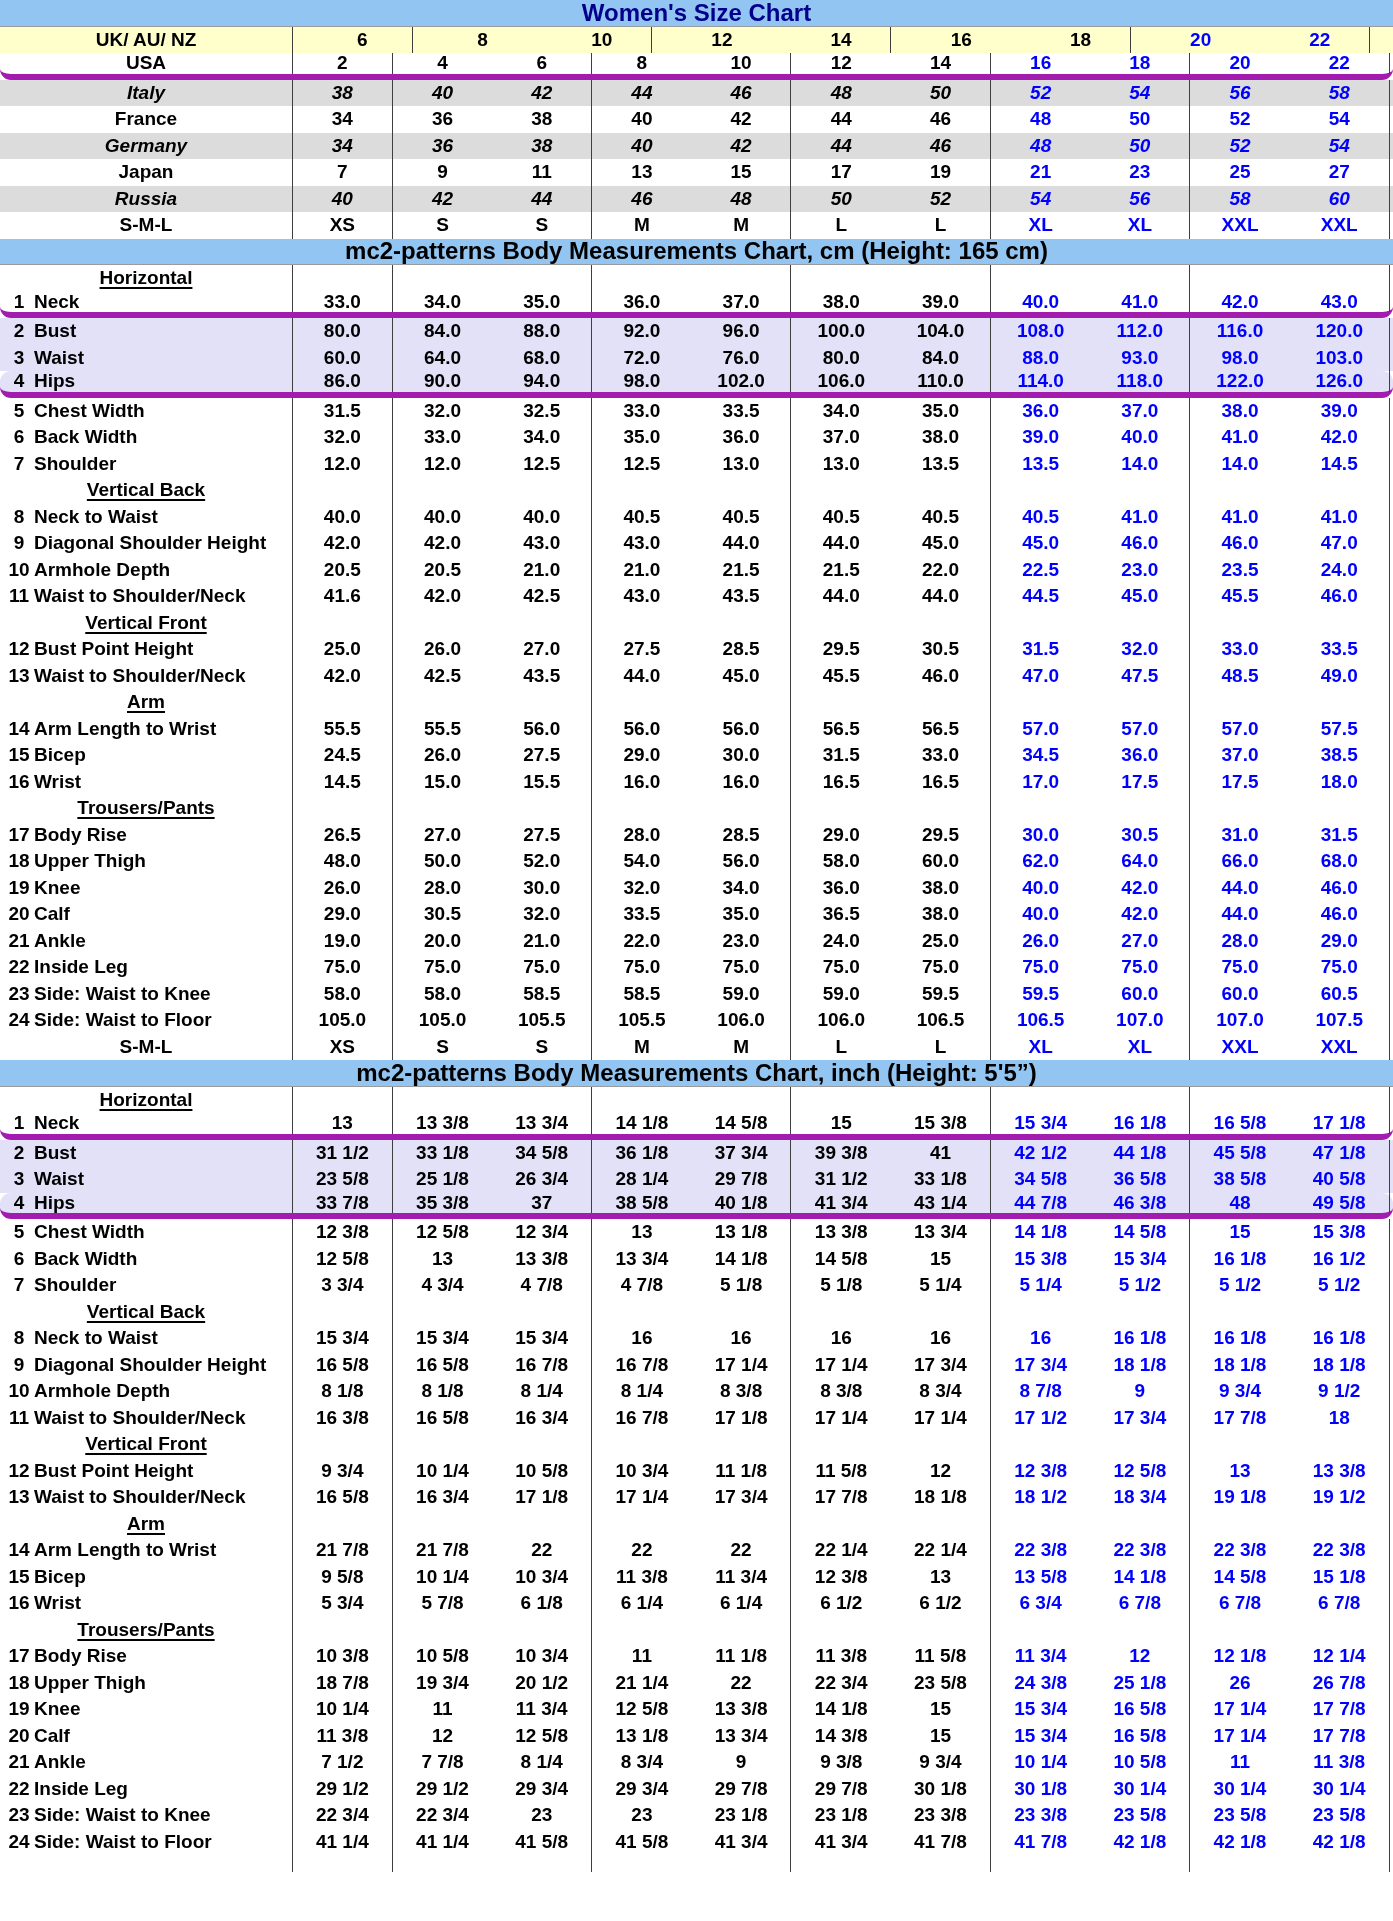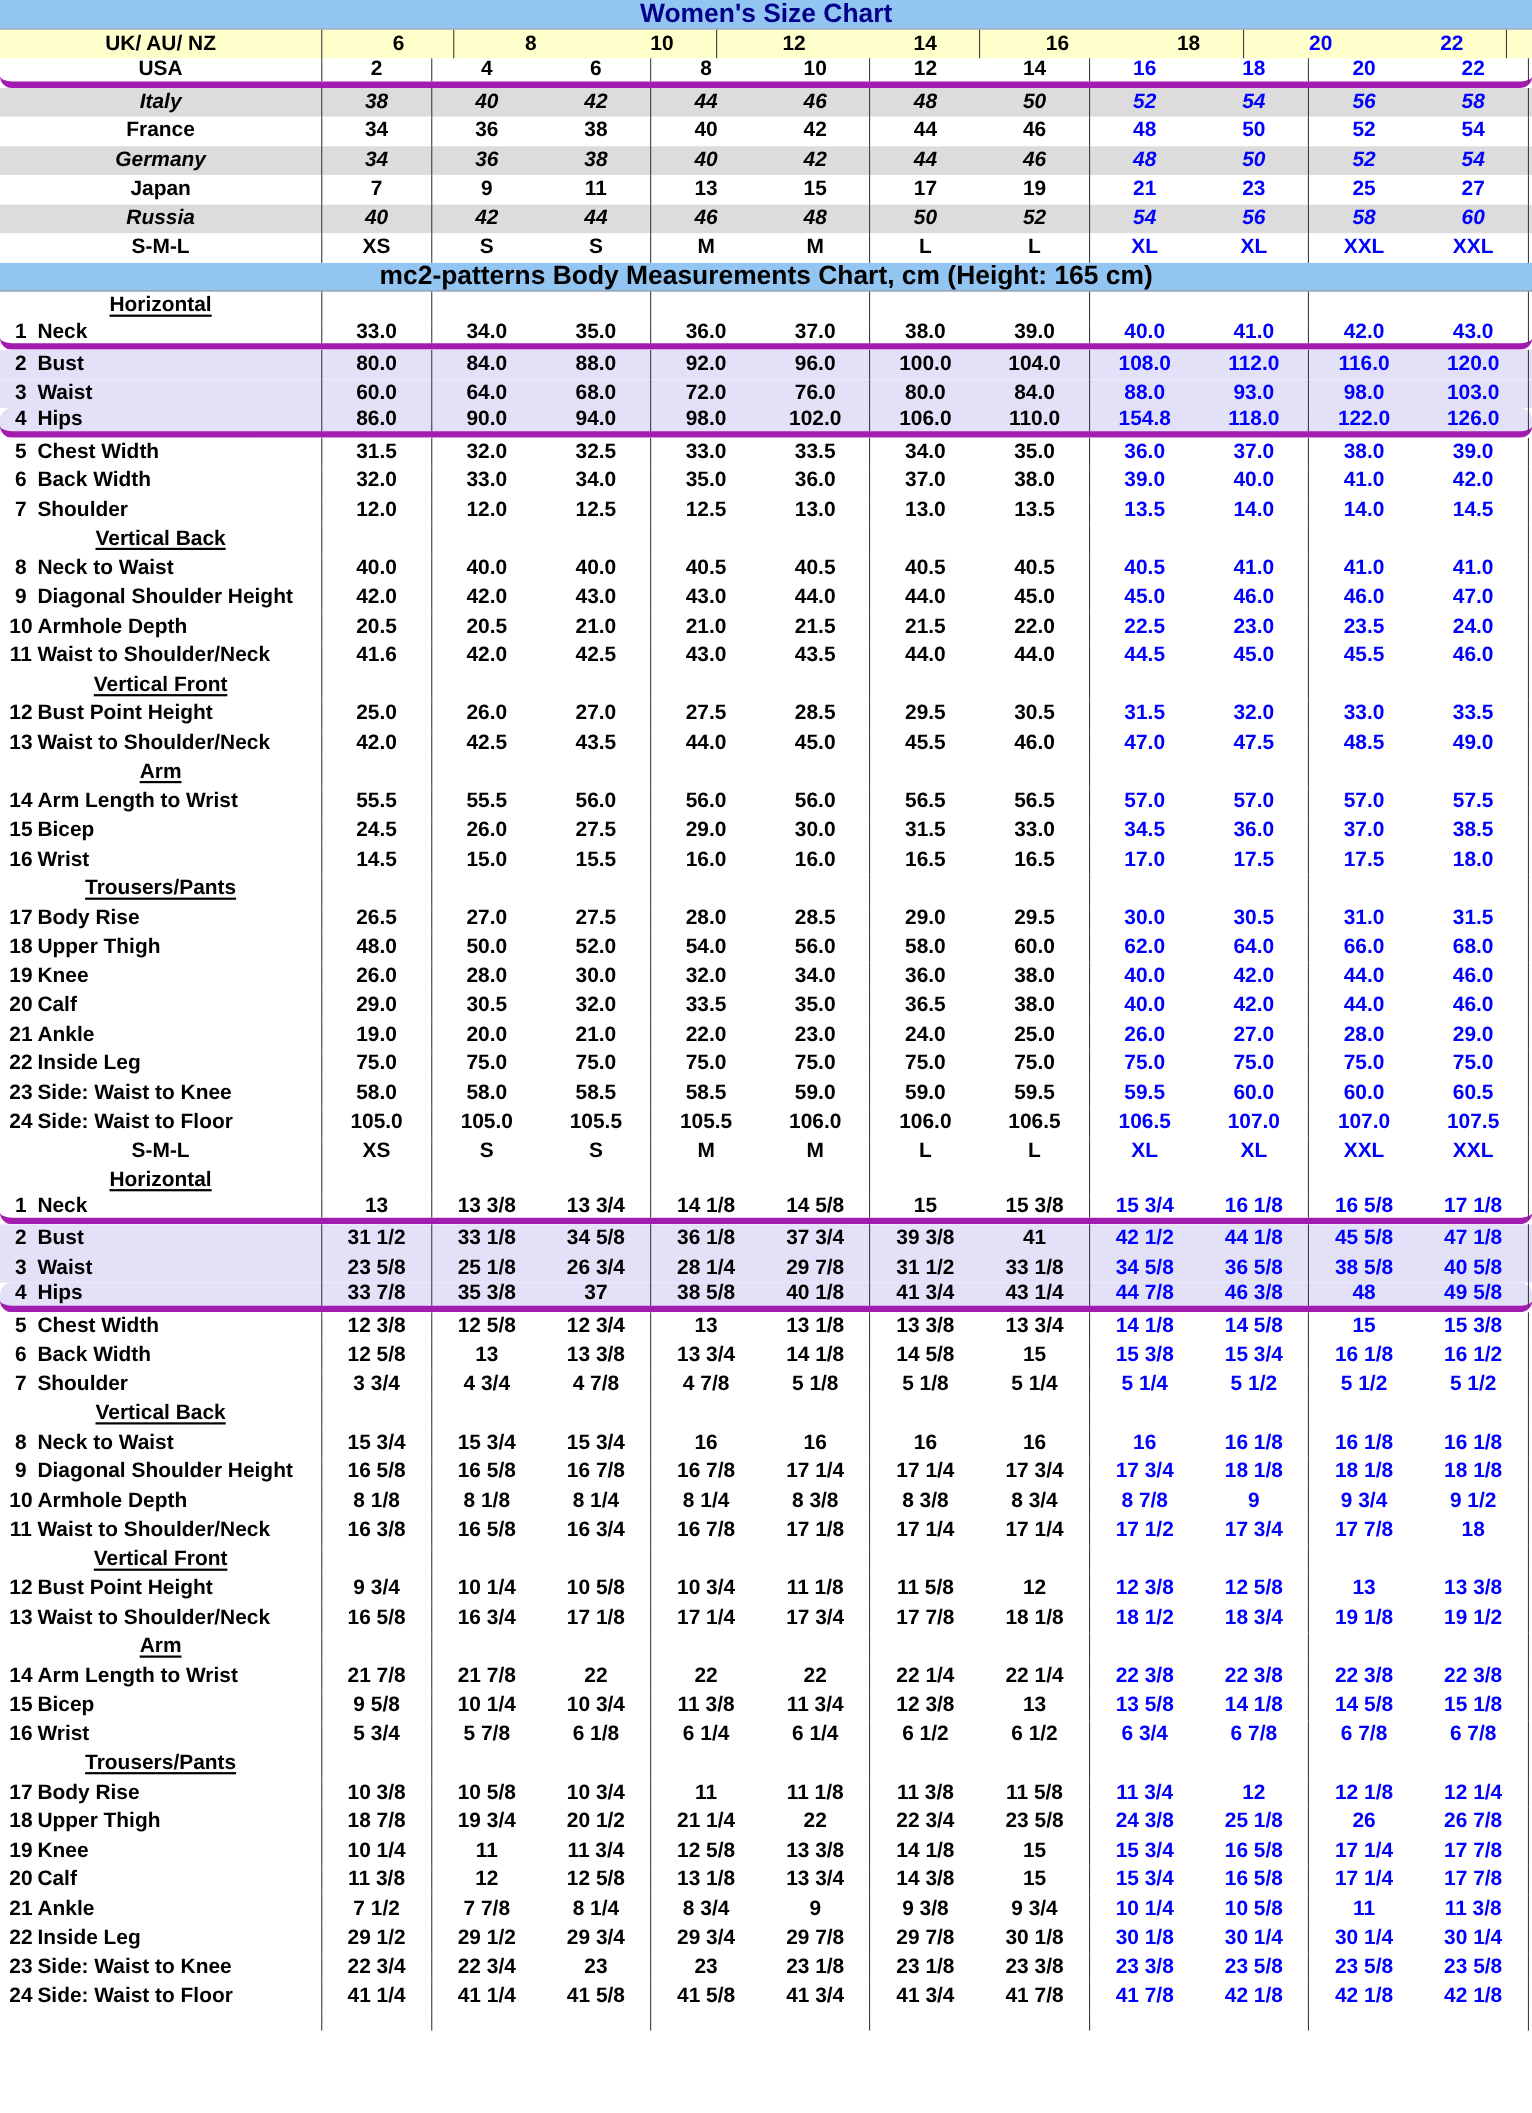--- a/index.html
+++ b/index.html
@@ -233,21 +233,21 @@
           <span class="num">4</span>
           <span class="txt">Hips</span>
         </div>
         <div class="cell gb">86.0</div>
         <div class="cell">90.0</div>
         <div class="cell gb">94.0</div>
         <div class="cell">98.0</div>
         <div class="cell gb">102.0</div>
         <div class="cell">106.0</div>
         <div class="cell gb">110.0</div>
-        <div class="cell acc">154.8</div>
+        <div class="cell acc">114.0</div>
         <div class="cell gb acc">118.0</div>
         <div class="cell acc">122.0</div>
         <div class="cell gb acc">126.0</div>
       </div>
       <div class="row white">
         <div class="cell gb left">
           <span class="num">5</span>
           <span class="txt">Chest Width</span>
         </div>
         <div class="cell gb">31.5</div>
@@ -659,20 +659,21 @@
         <div class="cell">M</div>
         <div class="cell gb">M</div>
         <div class="cell">L</div>
         <div class="cell gb">L</div>
         <div class="cell acc">XL</div>
         <div class="cell gb acc">XL</div>
         <div class="cell acc">XXL</div>
         <div class="cell gb acc">XXL</div>
       </div>
     </div>
+  <div class="band">mc2-patterns Body Measurements Chart, inch (Height: 5'5”)</div>
   <div id="inch">
       <div class="row white">
         <div class="cell gb">
           <span class="subtxt">Horizontal</span>
         </div>
         <div class="cell gb"></div>
         <div class="cell"></div>
         <div class="cell gb"></div>
         <div class="cell"></div>
         <div class="cell gb"></div>

